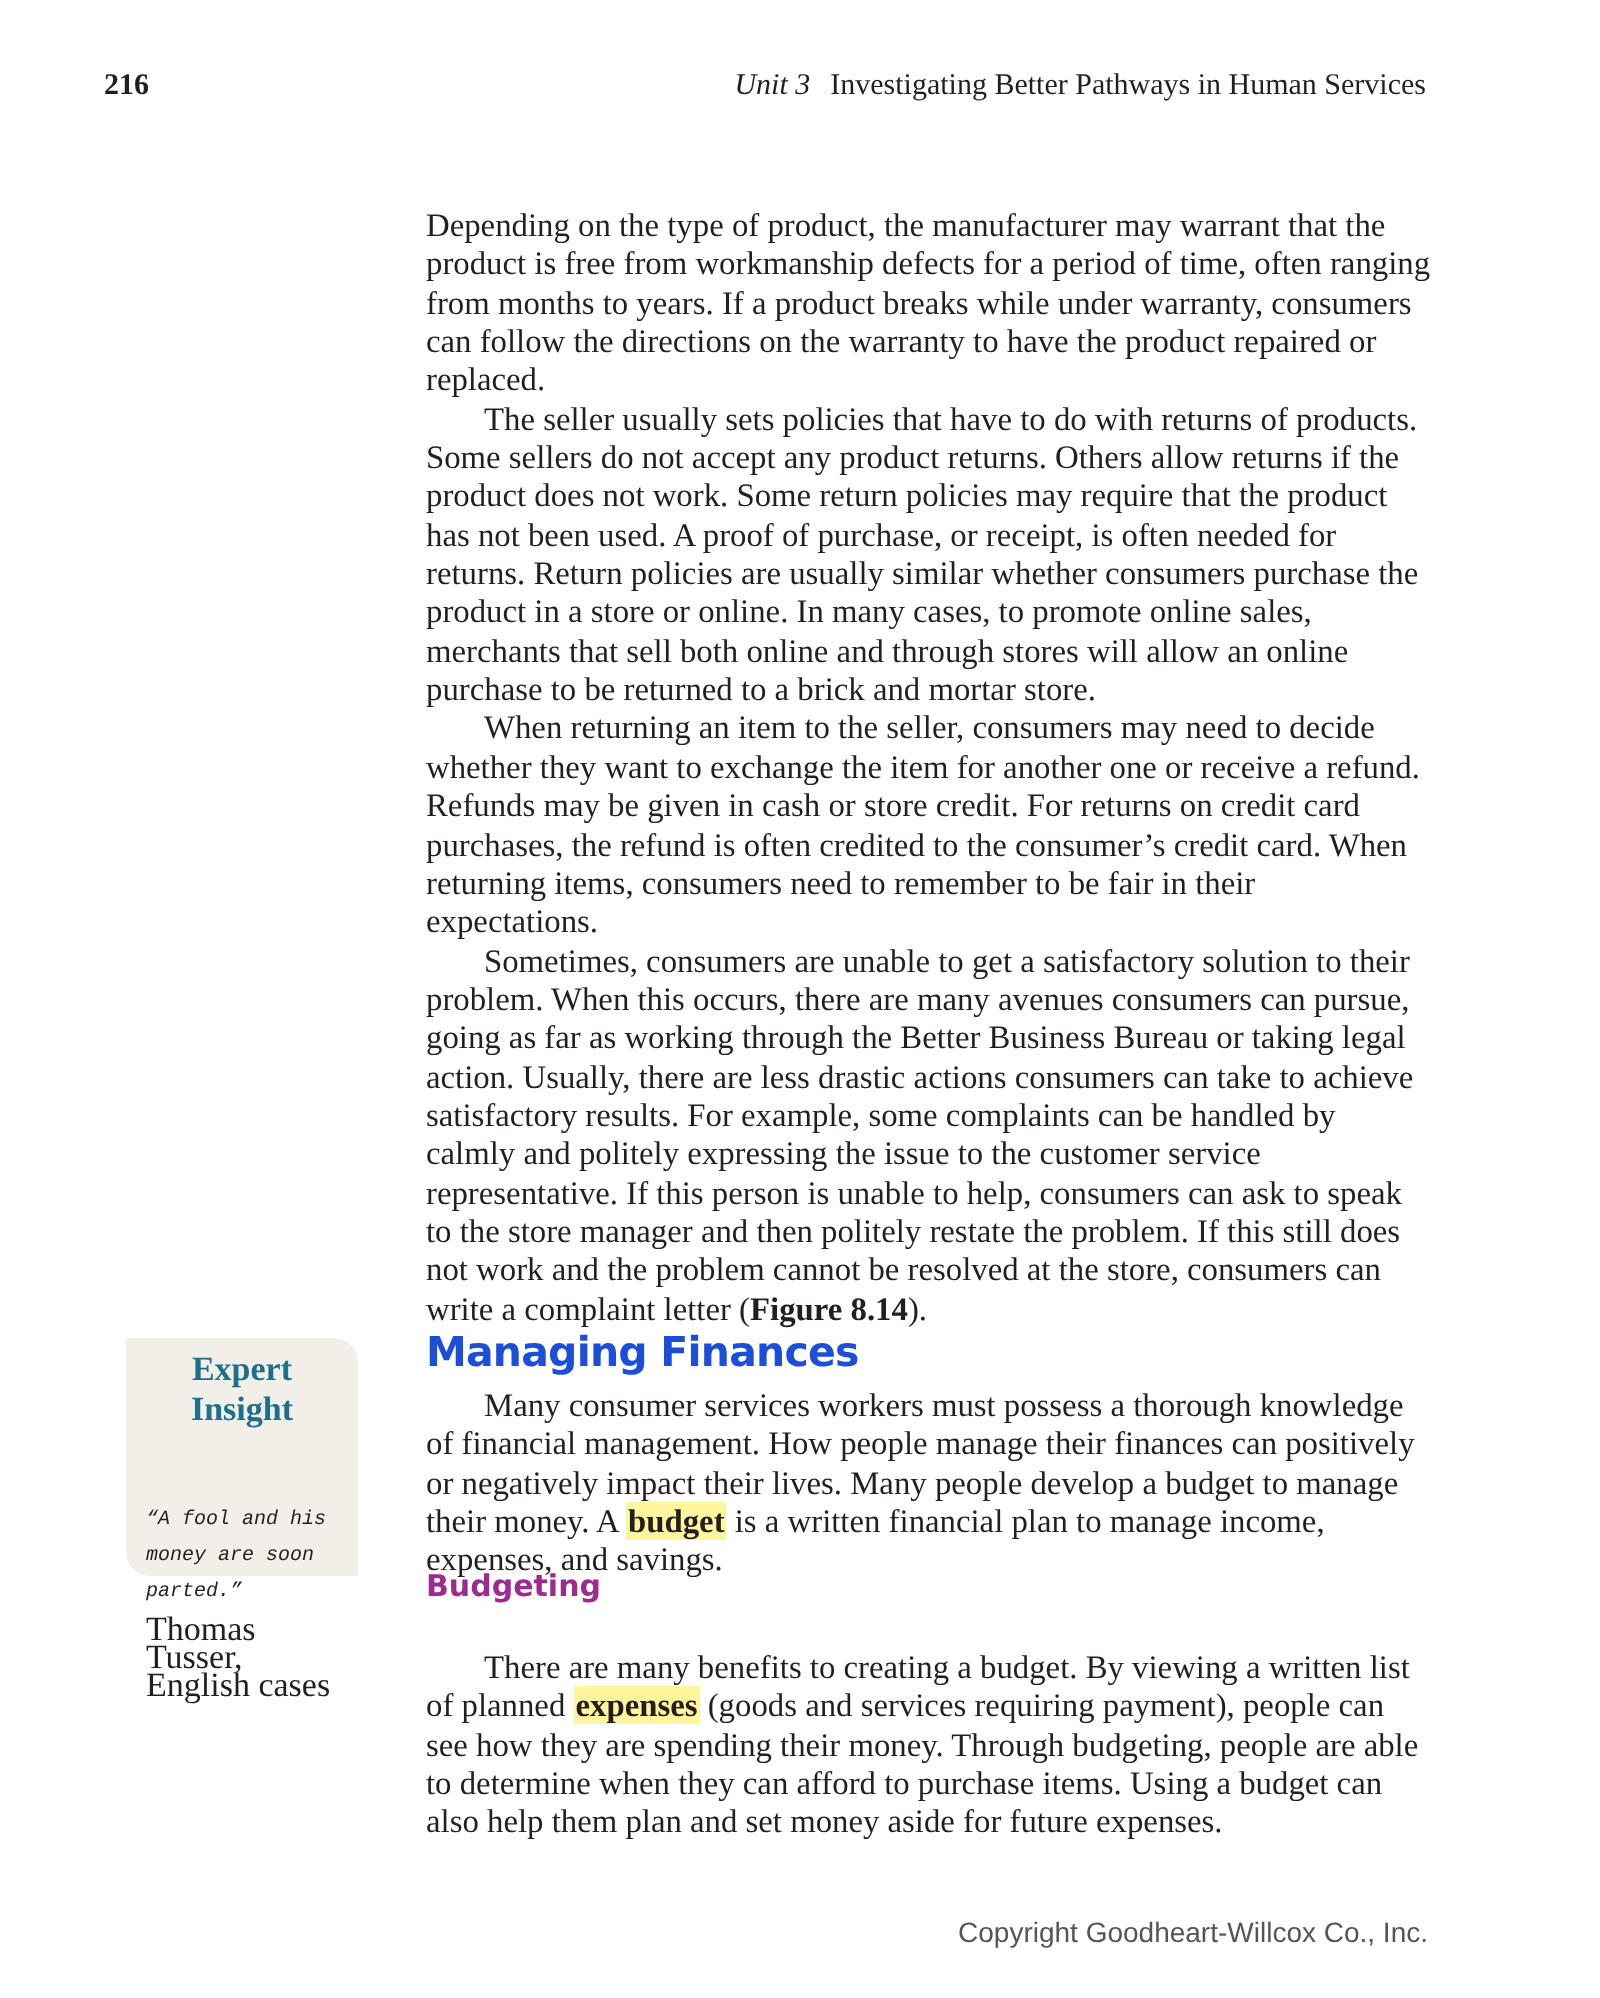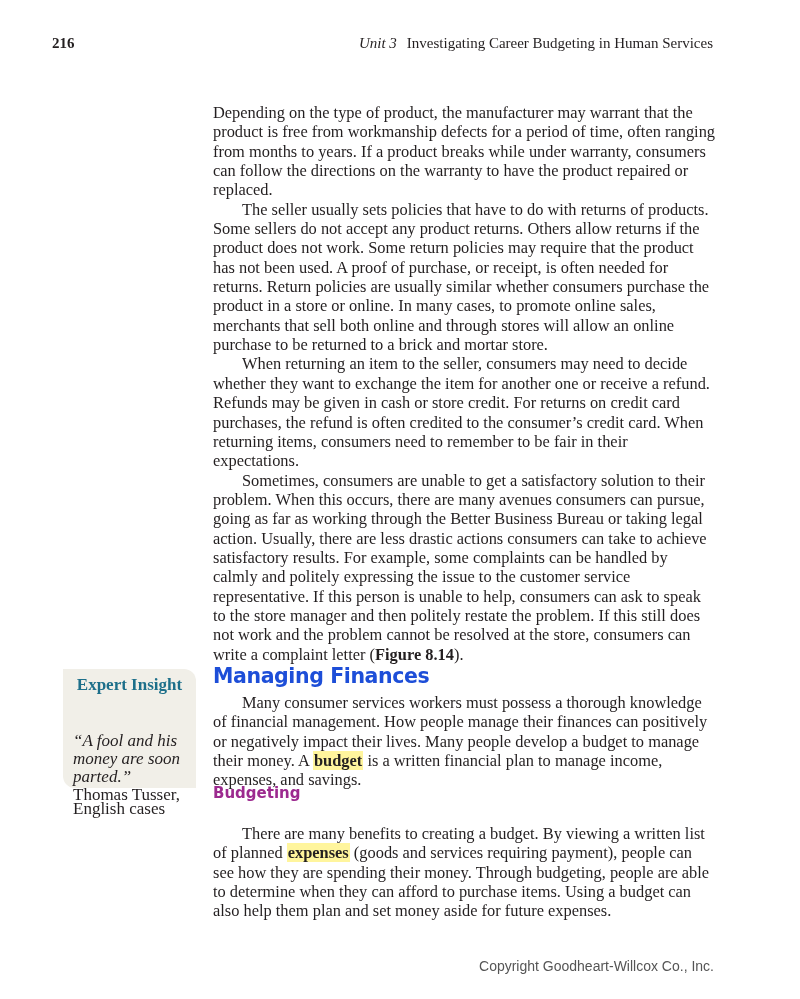--- a/index.html
+++ b/index.html
@@ -11,32 +11,32 @@
   .body-col p { margin:0; font-family:"Liberation Serif", serif; font-size:16.4px; line-height:19.35px; }
   .indent { text-indent:29px; }
   .fig { font-weight:bold; }
   h2.section { position:absolute; left:213px; top:664px; margin:0; font-family:"DejaVu Sans", sans-serif; font-weight:bold; font-size:20.5px; color:#1d4ed8; letter-spacing:-0.4px; }
   .sec2 { position:absolute; left:213px; top:693px; width:503px; }
   .sec2 p { margin:0; font-family:"Liberation Serif", serif; font-size:16.4px; line-height:19.35px; }
   h3.sub { position:absolute; left:213px; top:784px; margin:0; font-family:"DejaVu Sans", sans-serif; font-weight:bold; font-size:15px; color:#9c2a8f; }
   .sec3 { position:absolute; left:213px; top:824px; width:503px; }
   .sec3 p { margin:0; font-family:"Liberation Serif", serif; font-size:16.4px; line-height:19.35px; }
   .term { font-weight:bold; background:#fff59d; padding:0 1px; }
-  .sidebar { position:absolute; left:63px; top:669px; width:133px; height:119px; background:#f1efe8; border-radius:0 12px 0 12px; box-sizing:border-box; padding:6px 10px 0 10px; }
+  .sidebar { position:absolute; left:63px; top:669px; width:116px; height:119px; background:#f1efe8; border-radius:0 12px 0 12px; box-sizing:border-box; padding:6px 10px 0 10px; }
   .sidebar h4 { margin:0 0 2px 0; font-family:"Liberation Serif", serif; font-weight:bold; font-size:17px; color:#1d6f8a; text-align:center; }
-  .sidebar .quote { font-family:Liberation Serif, serif; font-style:italic; font-size:17px; line-height:18px;margin-top:37px; }
+  .sidebar .quote { font-family:Liberation Mono, monospace; font-style:italic; font-size:10px; line-height:18px;margin-top:37px; }
   .sidebar .attr { font-family:"Liberation Serif", serif; font-size:17px; line-height:14px; margin-top:2px; }
   .copyright { position:absolute; right:86px; top:958px; font-family:"Liberation Sans", sans-serif; font-size:14px; color:#555; }
 </style>
 </head>
 <body>
 
 <div class="page-number">216</div>
 <div class="running-head">
-  <span class="unit">Unit 3</span><span>Investigating Career Budgeting in Human Services</span>
+  <span class="unit">Unit 3</span><span>Investigating Better Pathways in Human Services</span>
 </div>
 
 <div class="body-col">
   <p>Depending on the type of product, the manufacturer may warrant that the product is free from workmanship defects for a period of time, often ranging from months to years. If a product breaks while under warranty, consumers can follow the directions on the warranty to have the product repaired or replaced.</p>
   <p class="indent">The seller usually sets policies that have to do with returns of products. Some sellers do not accept any product returns. Others allow returns if the product does not work. Some return policies may require that the product has not been used. A proof of purchase, or receipt, is often needed for returns. Return policies are usually similar whether consumers purchase the product in a store or online. In many cases, to promote online sales, merchants that sell both online and through stores will allow an online purchase to be returned to a brick and mortar store.</p>
   <p class="indent">When returning an item to the seller, consumers may need to decide whether they want to exchange the item for another one or receive a refund. Refunds may be given in cash or store credit. For returns on credit card purchases, the refund is often credited to the consumer’s credit card. When returning items, consumers need to remember to be fair in their expectations.</p>
   <p class="indent"><span>Sometimes, consumers are unable to get a satisfactory solution to their problem. When this occurs, there are many avenues consumers can pursue, going as far as working through the Better Business Bureau or taking legal action. Usually, there are less drastic actions consumers can take to achieve satisfactory results. For example, some complaints can be handled by calmly and politely expressing the issue to the customer service representative. If this person is unable to help, consumers can ask to speak to the store manager and then politely restate the problem. If this still does not work and the problem cannot be resolved at the store, consumers can write a complaint letter (</span><span class="fig">Figure 8.14</span><span>).</span></p>
 </div>
 
 <aside class="sidebar">

